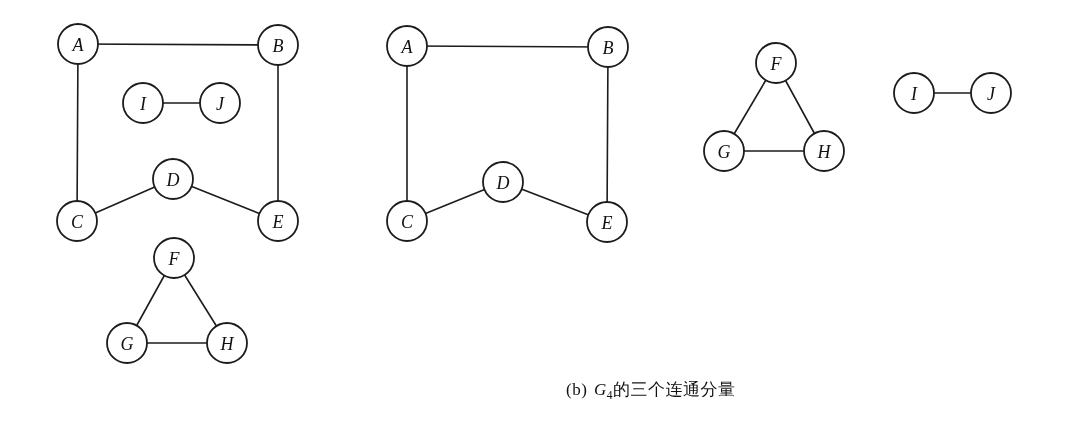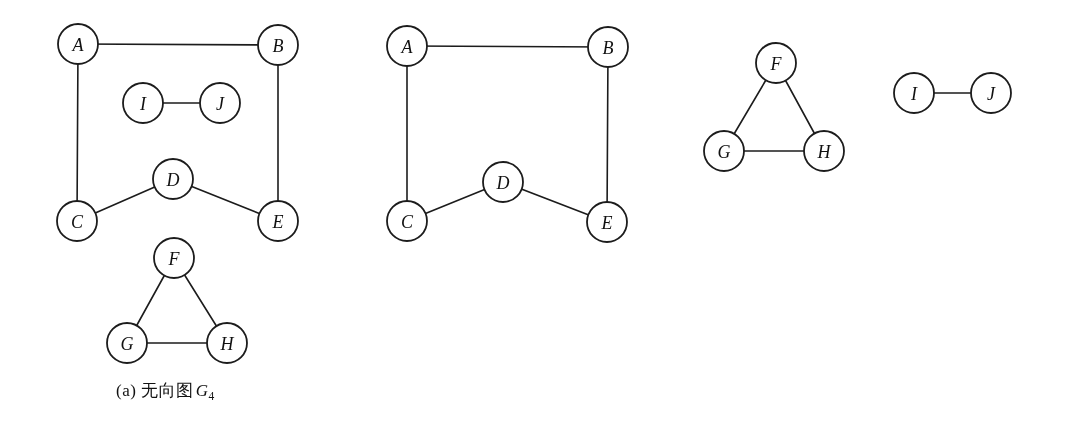--- a/index.html
+++ b/index.html
@@ -117,17 +117,17 @@
         <text x="724" y="152" class="node-label">G</text>
         <circle cx="824" cy="151" r="20" class="node"></circle>
         <text x="824" y="152" class="node-label">H</text>
         <circle cx="914" cy="93" r="20" class="node"></circle>
         <text x="914" y="94" class="node-label">I</text>
         <circle cx="991" cy="93" r="20" class="node"></circle>
         <text x="991" y="94" class="node-label">J</text>
       </g>
     </svg>
 
-  <div class="caption" style="left:116px; top:379px;">
-    <span>(a) 无向图</span><span class="gvar">G</span><sub>4</sub><span></span>
+
+  <div class="caption" style="left:566px; top:378px;">
+    <span>(b) </span><span class="gvar">G</span><sub>4</sub><span>的三个连通分量</span>
   </div>
-
 </div>
 
 </body></html>

